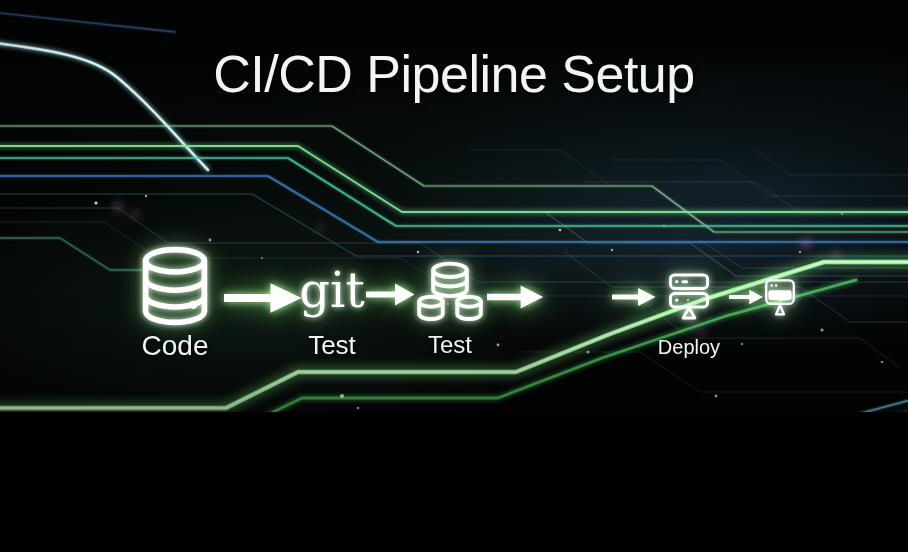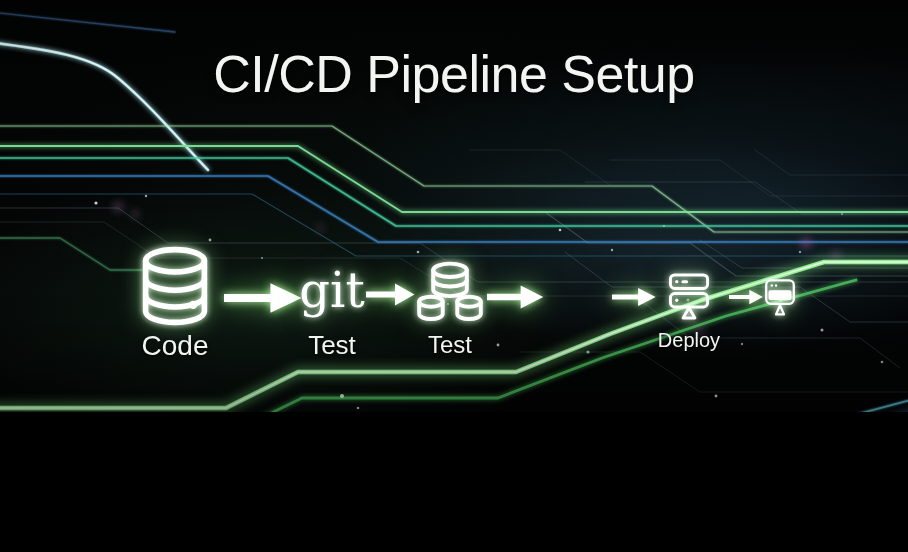--- a/index.html
+++ b/index.html
@@ -39,21 +39,21 @@
   .arrow{
     position:absolute;
     filter:drop-shadow(0 0 4px rgba(190,255,170,.95)) drop-shadow(0 0 12px rgba(130,245,110,.55));
   }
   .arrow svg{display:block;width:100%;height:100%;}
   
   .st-code{left:128px;top:244px;width:94px;}   .st-code .stage-label{font-size:28px;margin-top:2px;}
   .st-build{left:294px;top:256px;width:76px;}  .st-build .stage-label{font-size:26px;margin-top:6px;}
   .st-test{left:412px;top:258px;width:76px;}   .st-test .stage-label{font-size:24px;margin-top:8px;}
   .st-jemins{left:544px;top:260px;width:66px;} .st-jemins .stage-label{font-size:22px;margin-top:9px;}
-  .st-deploy{left:656px;top:268px;width:66px;} .st-deploy .stage-label{font-size:20px;margin-top:5px;}
+  .st-deploy{left:656px;top:268px;width:66px;} .st-deploy .stage-label{font-size:20px;margin-top:12px;}
   .st-monitor{left:756px;top:274px;width:48px;}
   .ar-1{left:224px;top:280px;width:80px;height:36px;}
   .ar-2{left:366px;top:281px;width:50px;height:27px;}
   .ar-3{left:487px;top:283px;width:58px;height:28px;}
   .ar-4{left:612px;top:286px;width:45px;height:22px;}
   .ar-5{left:729px;top:288px;width:35px;height:18px;}
 </style>
 </head>
 <body>
 

